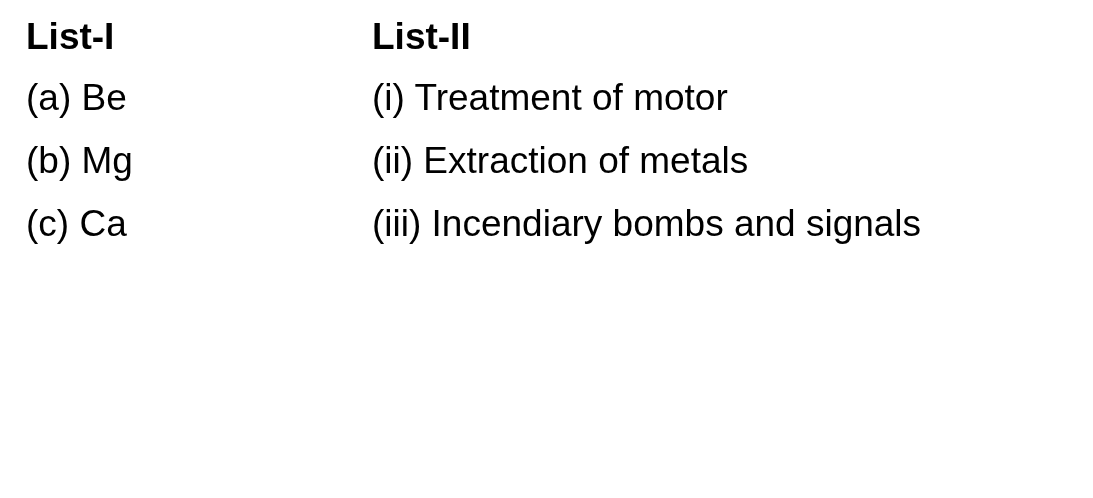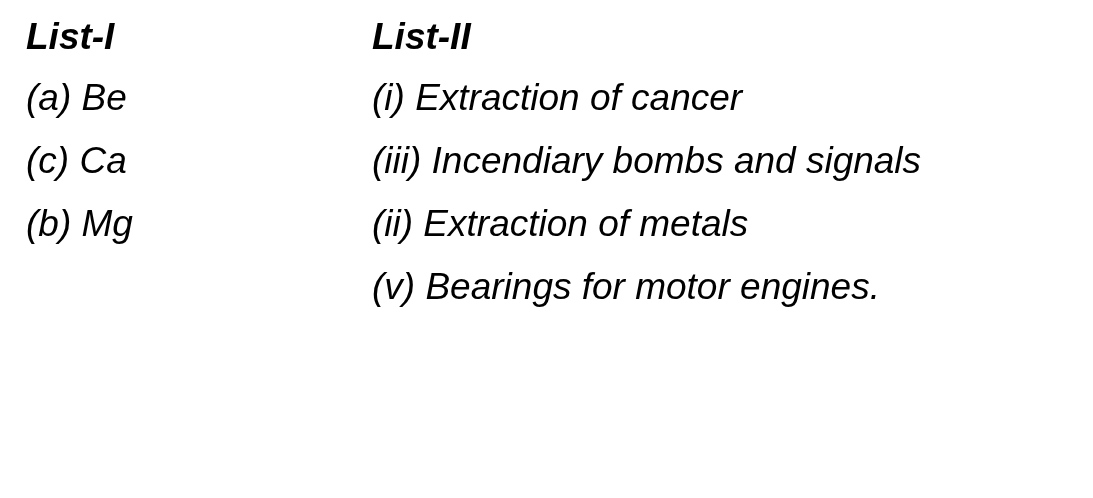--- a/index.html
+++ b/index.html
@@ -38,21 +38,20 @@
   }
   .row-head td {
     font-weight: bold;
     padding-bottom: 24px !important;
   }
   .row-body td {
     padding-bottom: 26px !important;
   }
   .cell-text {
     display: inline-block;
-    font-style: italic;
   }
 </style>
 </head>
 <body>
 
 <div class="page">
   <table class="match-table">
     <tbody>
       <tr class="row-head">
         <td class="col-left">
@@ -60,42 +59,34 @@
         </td>
         <td class="col-right">
           <span class="cell-text">List-II</span>
         </td>
       </tr>
       <tr class="row-body">
         <td class="col-left">
           <span class="cell-text">(a) Be</span>
         </td>
         <td class="col-right">
-          <span class="cell-text">(i) Extraction of cancer</span>
-        </td>
-      </tr>
-      <tr class="row-body">
-        <td class="col-left">
-          <span class="cell-text">(c) Ca</span>
-        </td>
-        <td class="col-right">
-          <span class="cell-text">(iii) Incendiary bombs and signals</span>
+          <span class="cell-text">(i) Treatment of motor</span>
         </td>
       </tr>
       <tr class="row-body">
         <td class="col-left">
           <span class="cell-text">(b) Mg</span>
         </td>
         <td class="col-right">
           <span class="cell-text">(ii) Extraction of metals</span>
         </td>
       </tr>
       <tr class="row-body">
         <td class="col-left">
-          <span class="cell-text"></span>
+          <span class="cell-text">(c) Ca</span>
         </td>
         <td class="col-right">
-          <span class="cell-text">(v) Bearings for motor engines.</span>
+          <span class="cell-text">(iii) Incendiary bombs and signals</span>
         </td>
       </tr>
     </tbody>
   </table>
 </div>
 
 </body></html>

